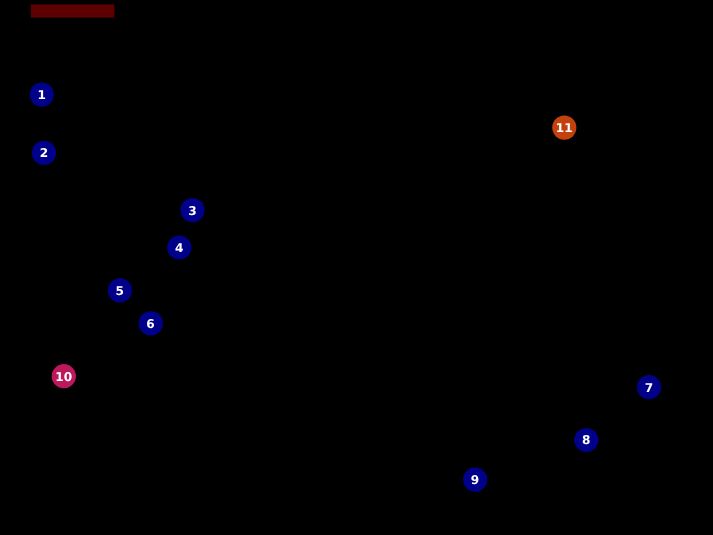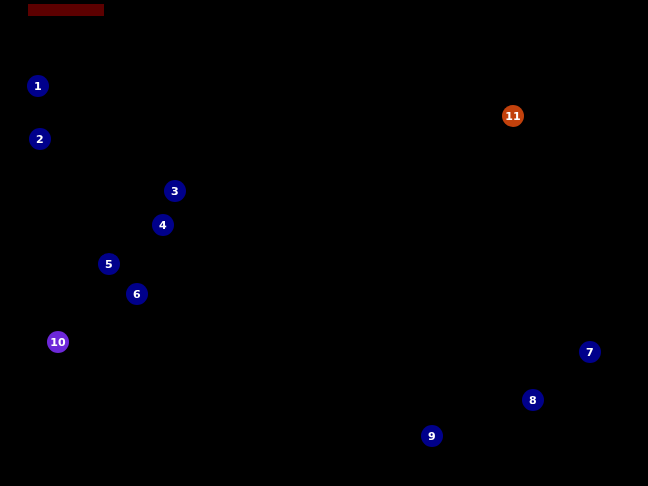--- a/index.html
+++ b/index.html
@@ -42,15 +42,15 @@
   <div class="accent-bar" style="left: 28px; top: 4px; width: 76px; height: 12px; background: rgb(92, 0, 0);"></div>
 <div class="marker-badge" style="left: 38px; top: 86px; background: rgb(0, 0, 139); color: rgb(255, 255, 255);">1</div>
     <div class="marker-badge" style="left: 40px; top: 139px; background: rgb(0, 0, 139); color: rgb(255, 255, 255);">2</div>
     <div class="marker-badge" style="left: 175px; top: 191px; background: rgb(0, 0, 139); color: rgb(255, 255, 255);">3</div>
     <div class="marker-badge" style="left: 163px; top: 225px; background: rgb(0, 0, 139); color: rgb(255, 255, 255);">4</div>
     <div class="marker-badge" style="left: 109px; top: 264px; background: rgb(0, 0, 139); color: rgb(255, 255, 255);">5</div>
     <div class="marker-badge" style="left: 137px; top: 294px; background: rgb(0, 0, 139); color: rgb(255, 255, 255);">6</div>
     <div class="marker-badge" style="left: 590px; top: 352px; background: rgb(0, 0, 139); color: rgb(255, 255, 255);">7</div>
     <div class="marker-badge" style="left: 533px; top: 400px; background: rgb(0, 0, 139); color: rgb(255, 255, 255);">8</div>
     <div class="marker-badge" style="left: 432px; top: 436px; background: rgb(0, 0, 139); color: rgb(255, 255, 255);">9</div>
-    <div class="marker-badge" style="left: 58px; top: 342px; background: #6d28d9; color: rgb(255, 255, 255);">10</div>
+    <div class="marker-badge" style="left: 58px; top: 342px; background: #be185d; color: rgb(255, 255, 255);">10</div>
     <div class="marker-badge" style="left: 495px; top: 116px; background: #c2410c; color: rgb(255, 255, 255); margin-left: 18px;">11</div>
   </div>
 
 </body></html>

